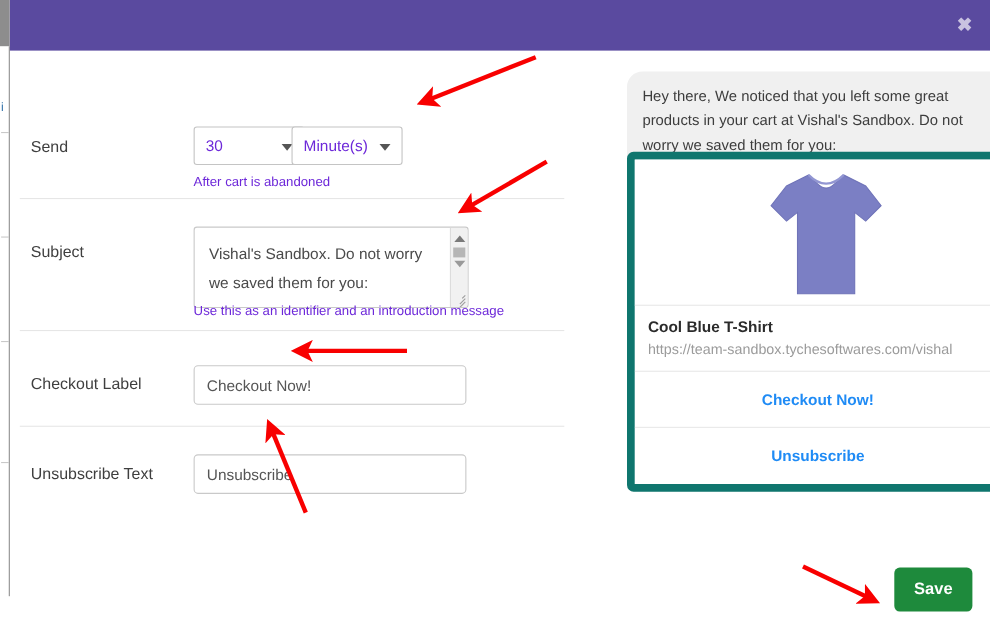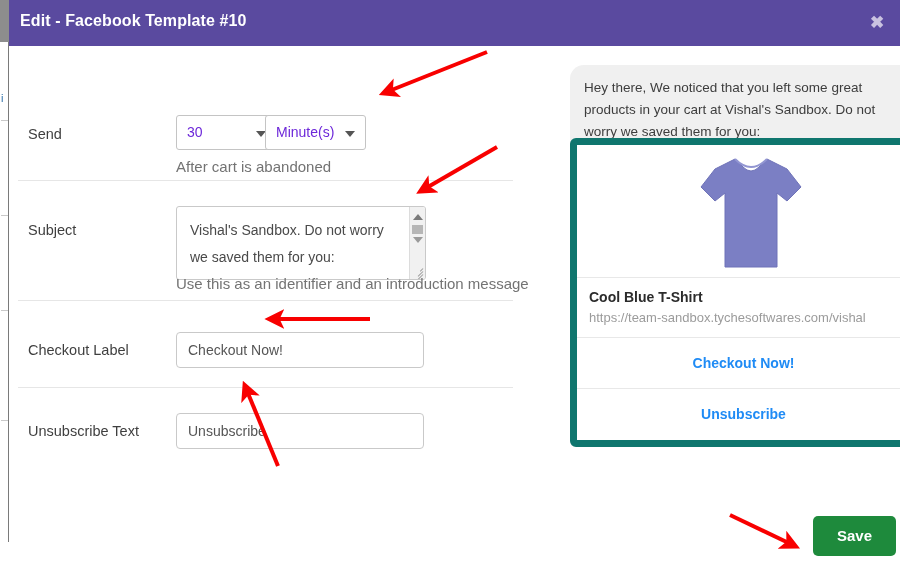--- a/index.html
+++ b/index.html
@@ -111,22 +111,22 @@
   .divider {
     position: absolute;
     left: 9px;
     width: 495px;
     height: 1px;
     background: #e6e6e6;
   }
 
   .helper {
     position: absolute;
-    font-size: 15px;
-    color: #737373;
+    font-size: 12px;
+    color: #6d28d9;
     white-space: nowrap;
   }
 
   
   .select-box {
     position: absolute;
     height: 35px;
     border: 1px solid #c4c4c4;
     border-radius: 3px;
     background: #ffffff;
@@ -280,21 +280,21 @@
     color: #1f8bf5;
     border-bottom: 1px solid #e8e8e8;
     cursor: pointer;
   }
   .card-link.last { border-bottom: none; }
 
   
   .save-btn {
     position: absolute;
     left: 804px; top: 516px;
-    width: 83px; height: 40px;
+    width: 71px; height: 40px;
     background: #1e8a3c;
     border-radius: 5px;
     color: #ffffff;
     font-size: 15px;
     font-weight: bold;
     text-align: center;
     line-height: 40px;
     cursor: pointer;
   }
 
@@ -317,21 +317,20 @@
     <div class="bg-line" style="top:120px;"></div>
     <div class="bg-line" style="top:215px;"></div>
     <div class="bg-line" style="top:310px;"></div>
     <div class="bg-line" style="top:420px;"></div>
     <div class="bg-txt" style="top:93px;">i</div>
   </div>
 
   <div class="modal">
 
     <div class="modal-header">
-      <div class="modal-title">Edit - Facebook Template #10</div>
       <div class="close-icon">✖</div>
     </div>
 
     <div class="form-col">
 
       <div class="form-row" style="top:26px;">
         <div class="row-label" style="top:18px;">Send</div>
 
         <div class="select-box" style="left:158px; top:7px; width:101px;">
           <span class="sel-text">30</span>

